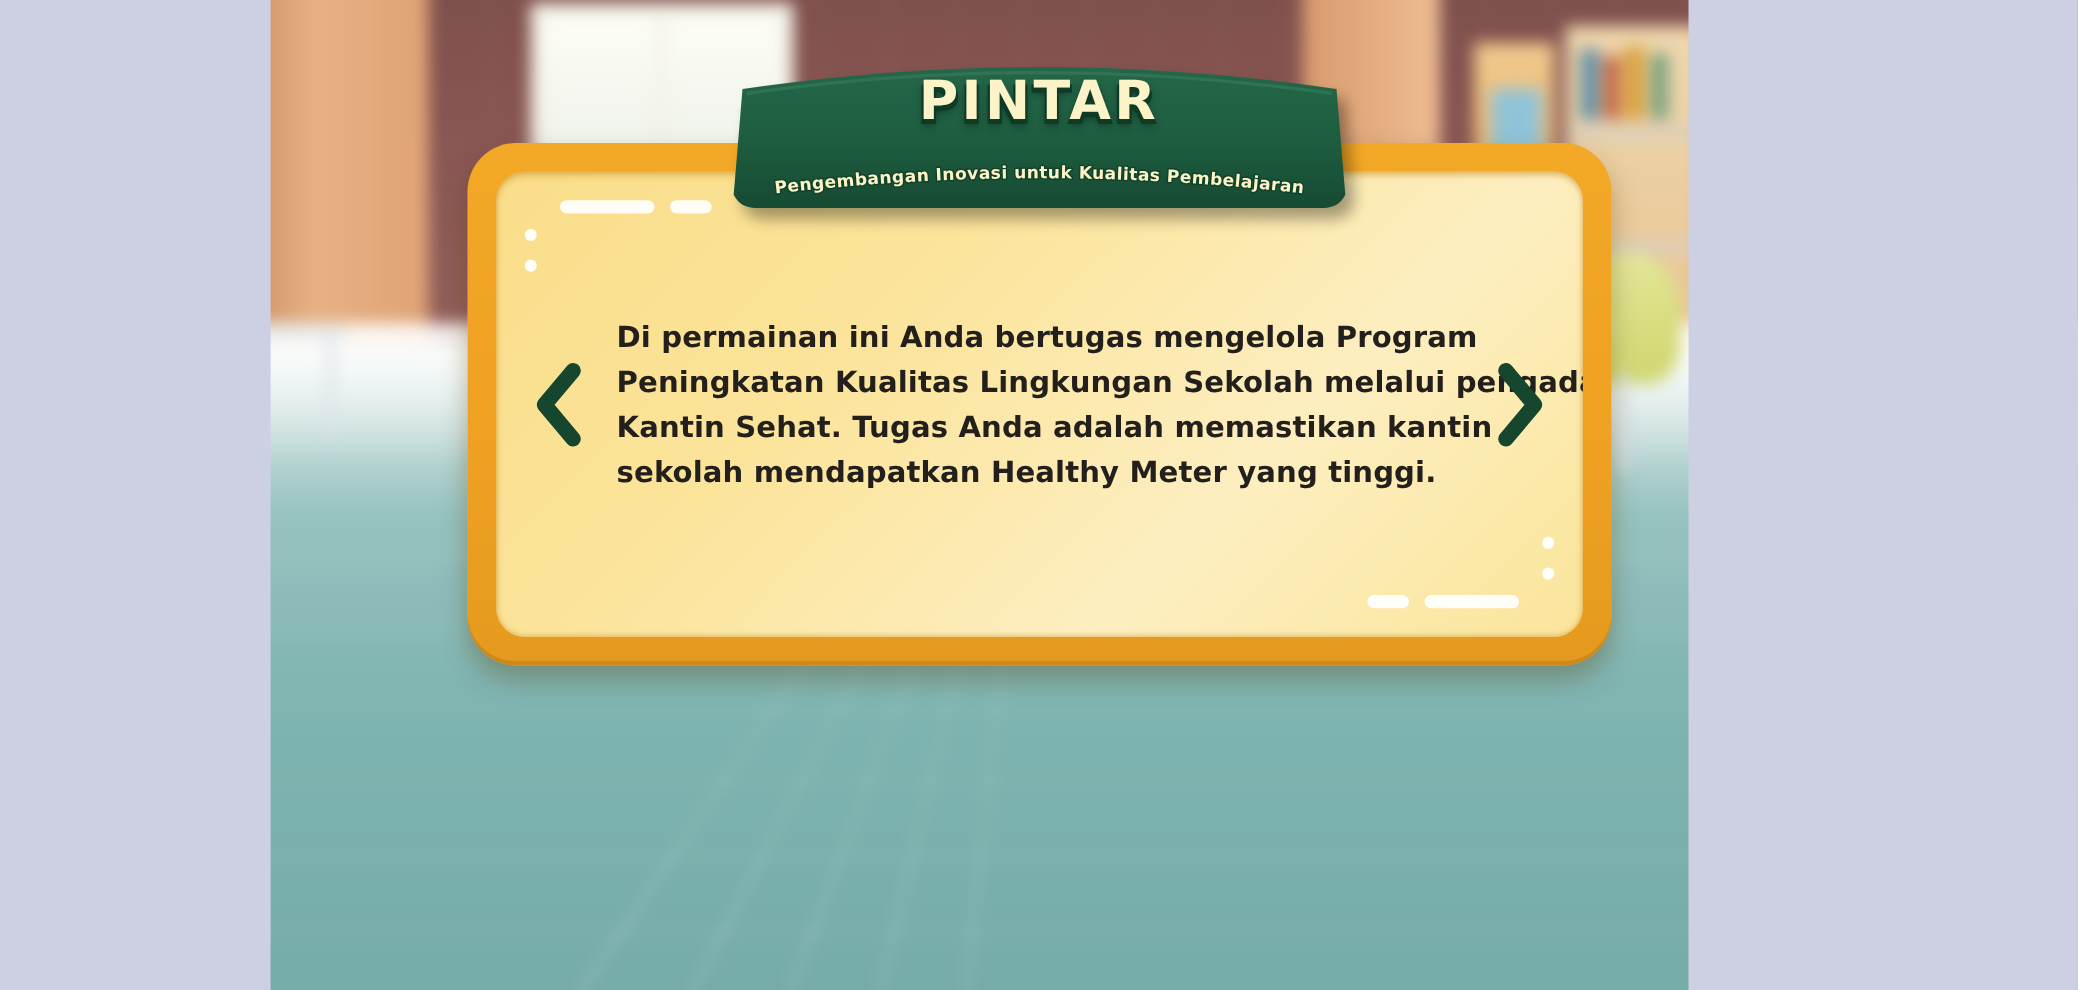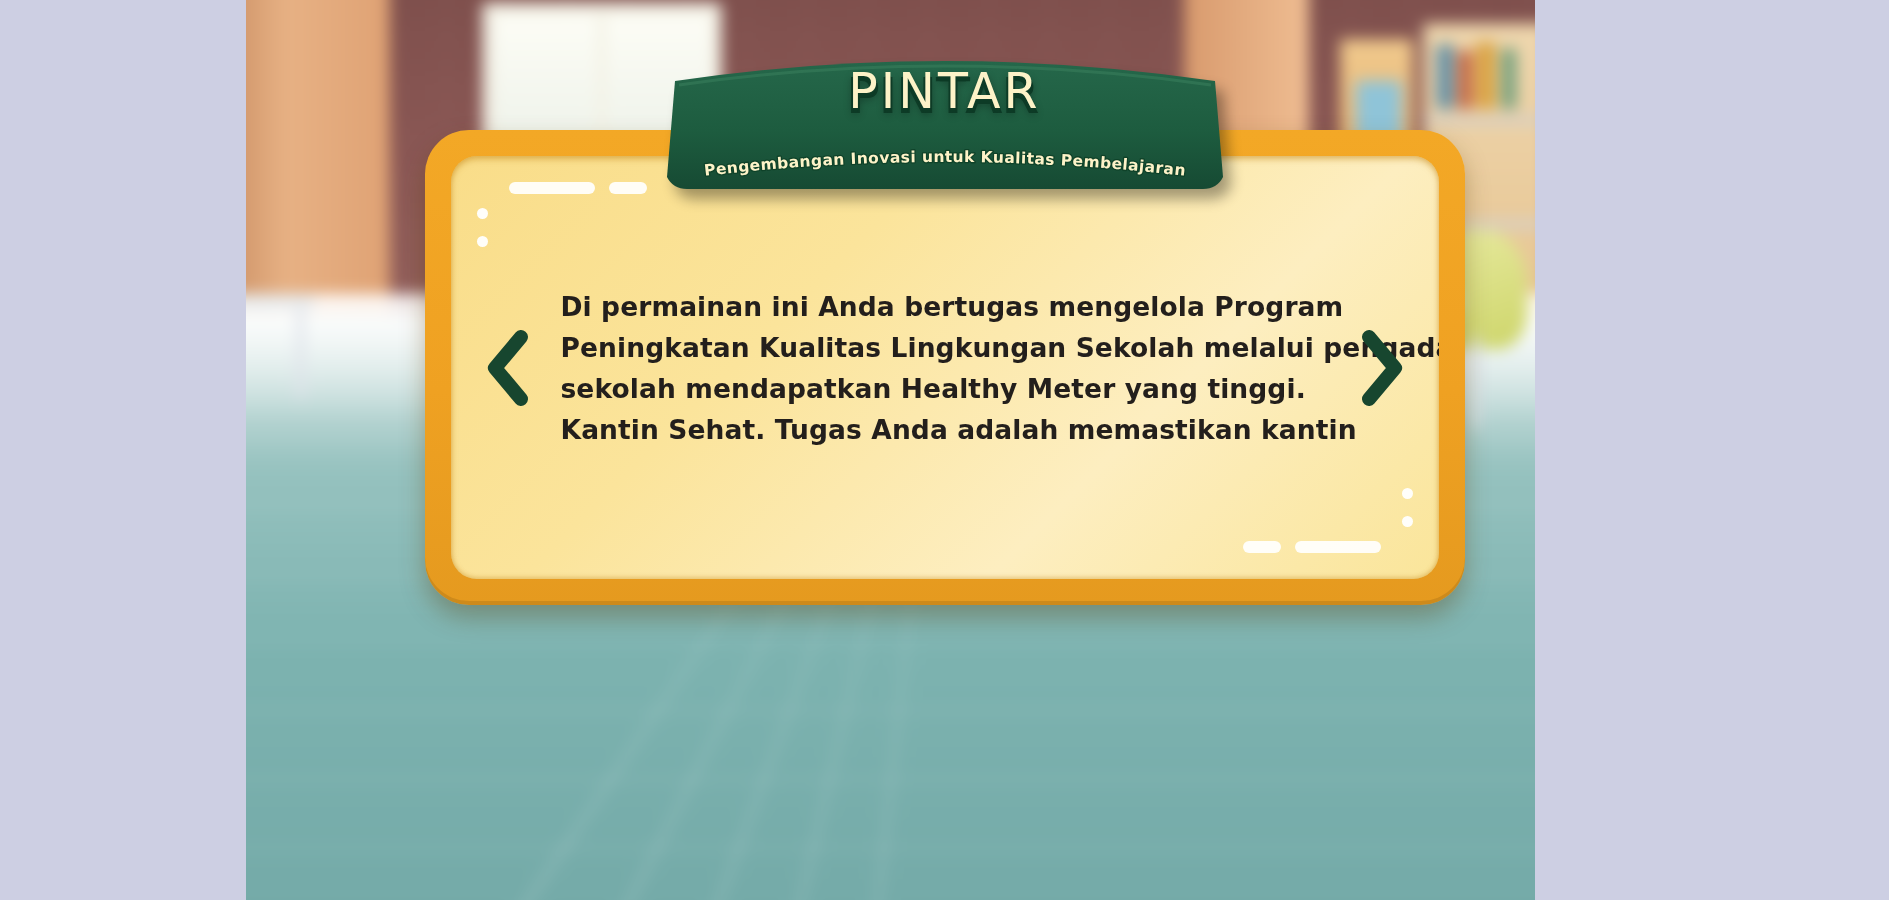--- a/index.html
+++ b/index.html
@@ -82,21 +82,21 @@
       filter:blur(7px); opacity:.35; }
   .banner-body { position:absolute; inset:0; }
   .banner-body svg, .banner-shadow svg { display:block; width:100%; height:100%; }
 
   .banner-text { position:absolute; left:0; top:0; width:100%; height:100%;
       display:flex; flex-direction:column; align-items:center; justify-content:flex-start;
       padding-top:12px; pointer-events:none; }
 
   #brand-title {
       font-family:"DejaVu Sans", sans-serif;
-      font-size:49px; font-weight:400; letter-spacing:3px;
+      font-size:49px; font-weight:700; letter-spacing:3px;
       color:#fdf3c8;
       text-shadow: 0 4px 0 #0d3b26, 2px 5px 0 #0d3b26, -2px 5px 0 #0d3b26, 0 6px 8px rgba(0,0,0,.45);
       line-height:1;
   }
 
   #brand-sub-wrap { position:absolute; left:0; top:86px; width:100%; height:48px; }
   #brand-sub-wrap svg { width:100%; height:100%; overflow:visible; }
   #brand-sub-wrap text {
       font-family:"DejaVu Sans", sans-serif;
       font-size:15.5px; font-weight:700; letter-spacing:.4px;
@@ -216,22 +216,22 @@
       <div class="deco dot tl-o2"></div>
 
       <div class="deco br-d1"></div>
       <div class="deco br-d2"></div>
       <div class="deco dot br-o1"></div>
       <div class="deco dot br-o2"></div>
 
       <div id="card-body">
         <div class="body-line">Di permainan ini Anda bertugas mengelola Program</div>
         <div class="body-line">Peningkatan Kualitas Lingkungan Sekolah melalui pengadaan</div>
+        <div class="body-line">Kantin Sehat. Tugas Anda adalah memastikan kantin</div>
         <div class="body-line">sekolah mendapatkan Healthy Meter yang tinggi.</div>
-        <div class="body-line">Kantin Sehat. Tugas Anda adalah memastikan kantin</div>
       </div>
 
       <div class="nav-arrow prev">
         <svg viewBox="0 0 56 78" aria-hidden="true">
           <path d="M42 8 L16 39 L42 70" fill="none" stroke="#17462f" stroke-width="14" stroke-linecap="round" stroke-linejoin="round"></path>
         </svg>
       </div>
 
       <div class="nav-arrow next">
         <svg viewBox="0 0 56 78" aria-hidden="true">

